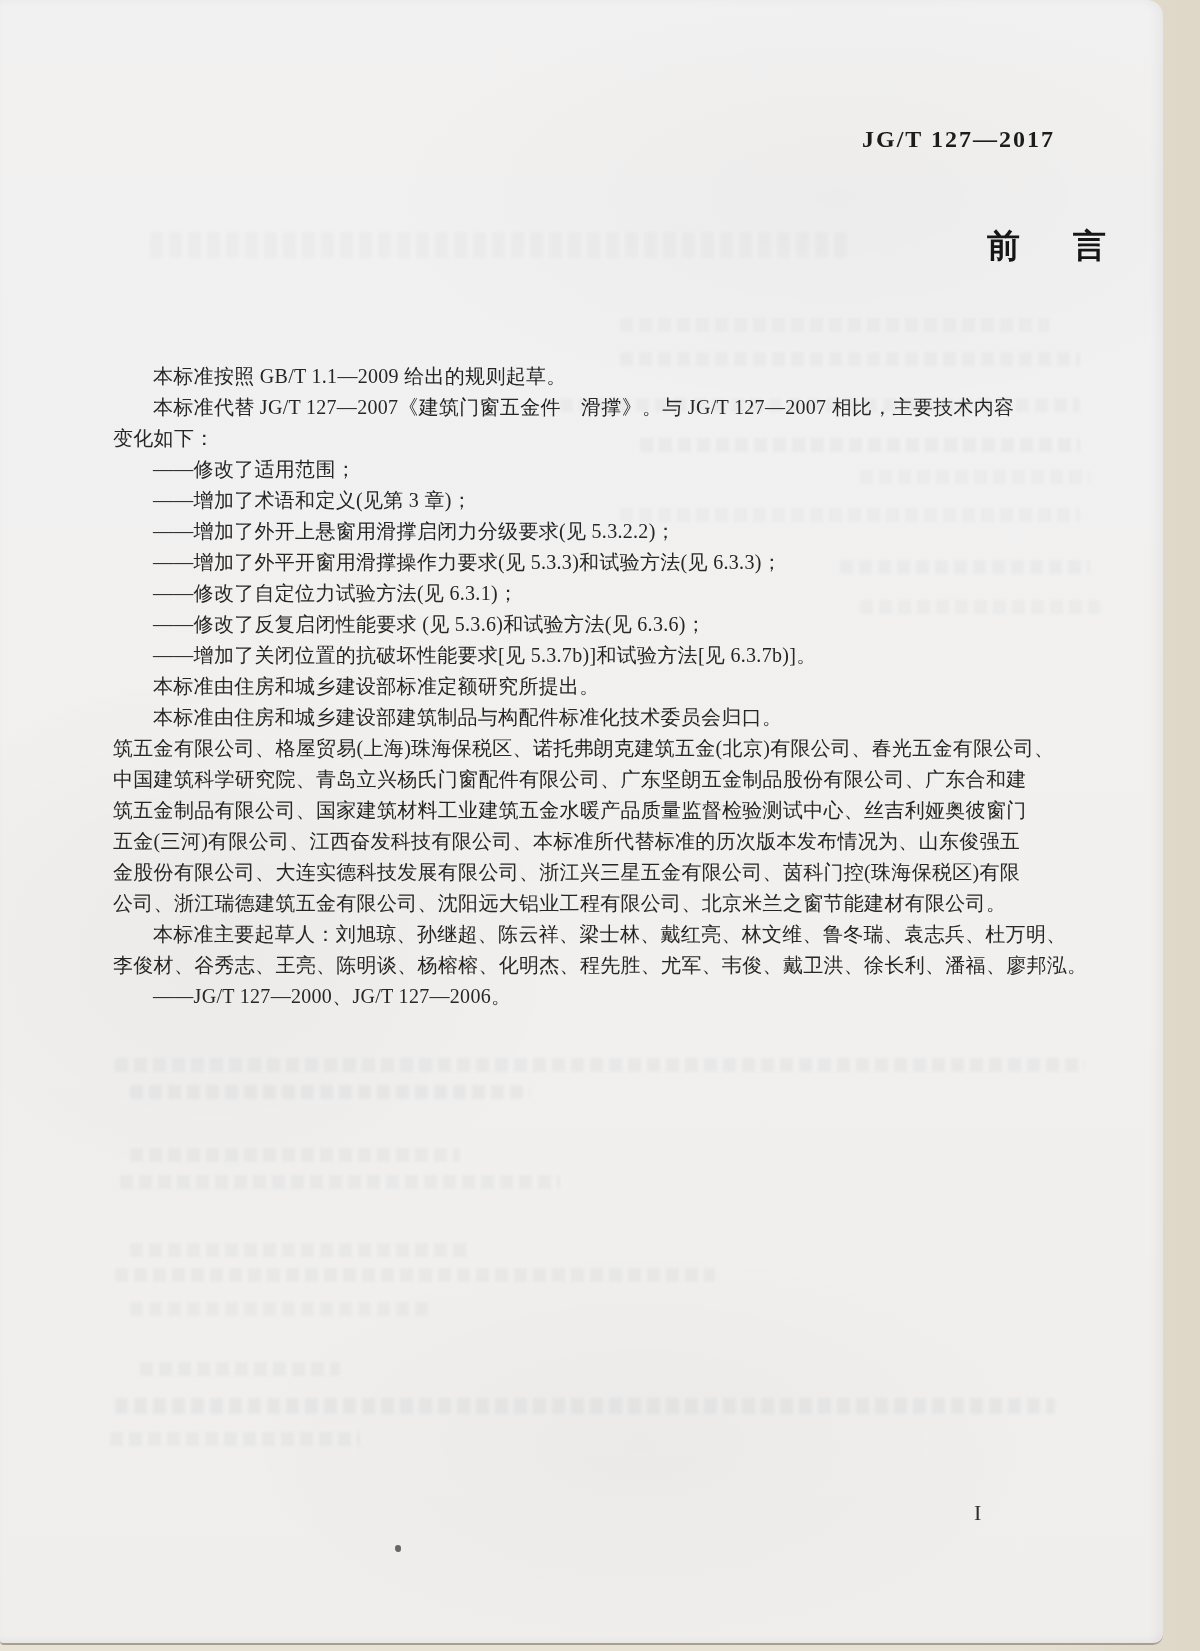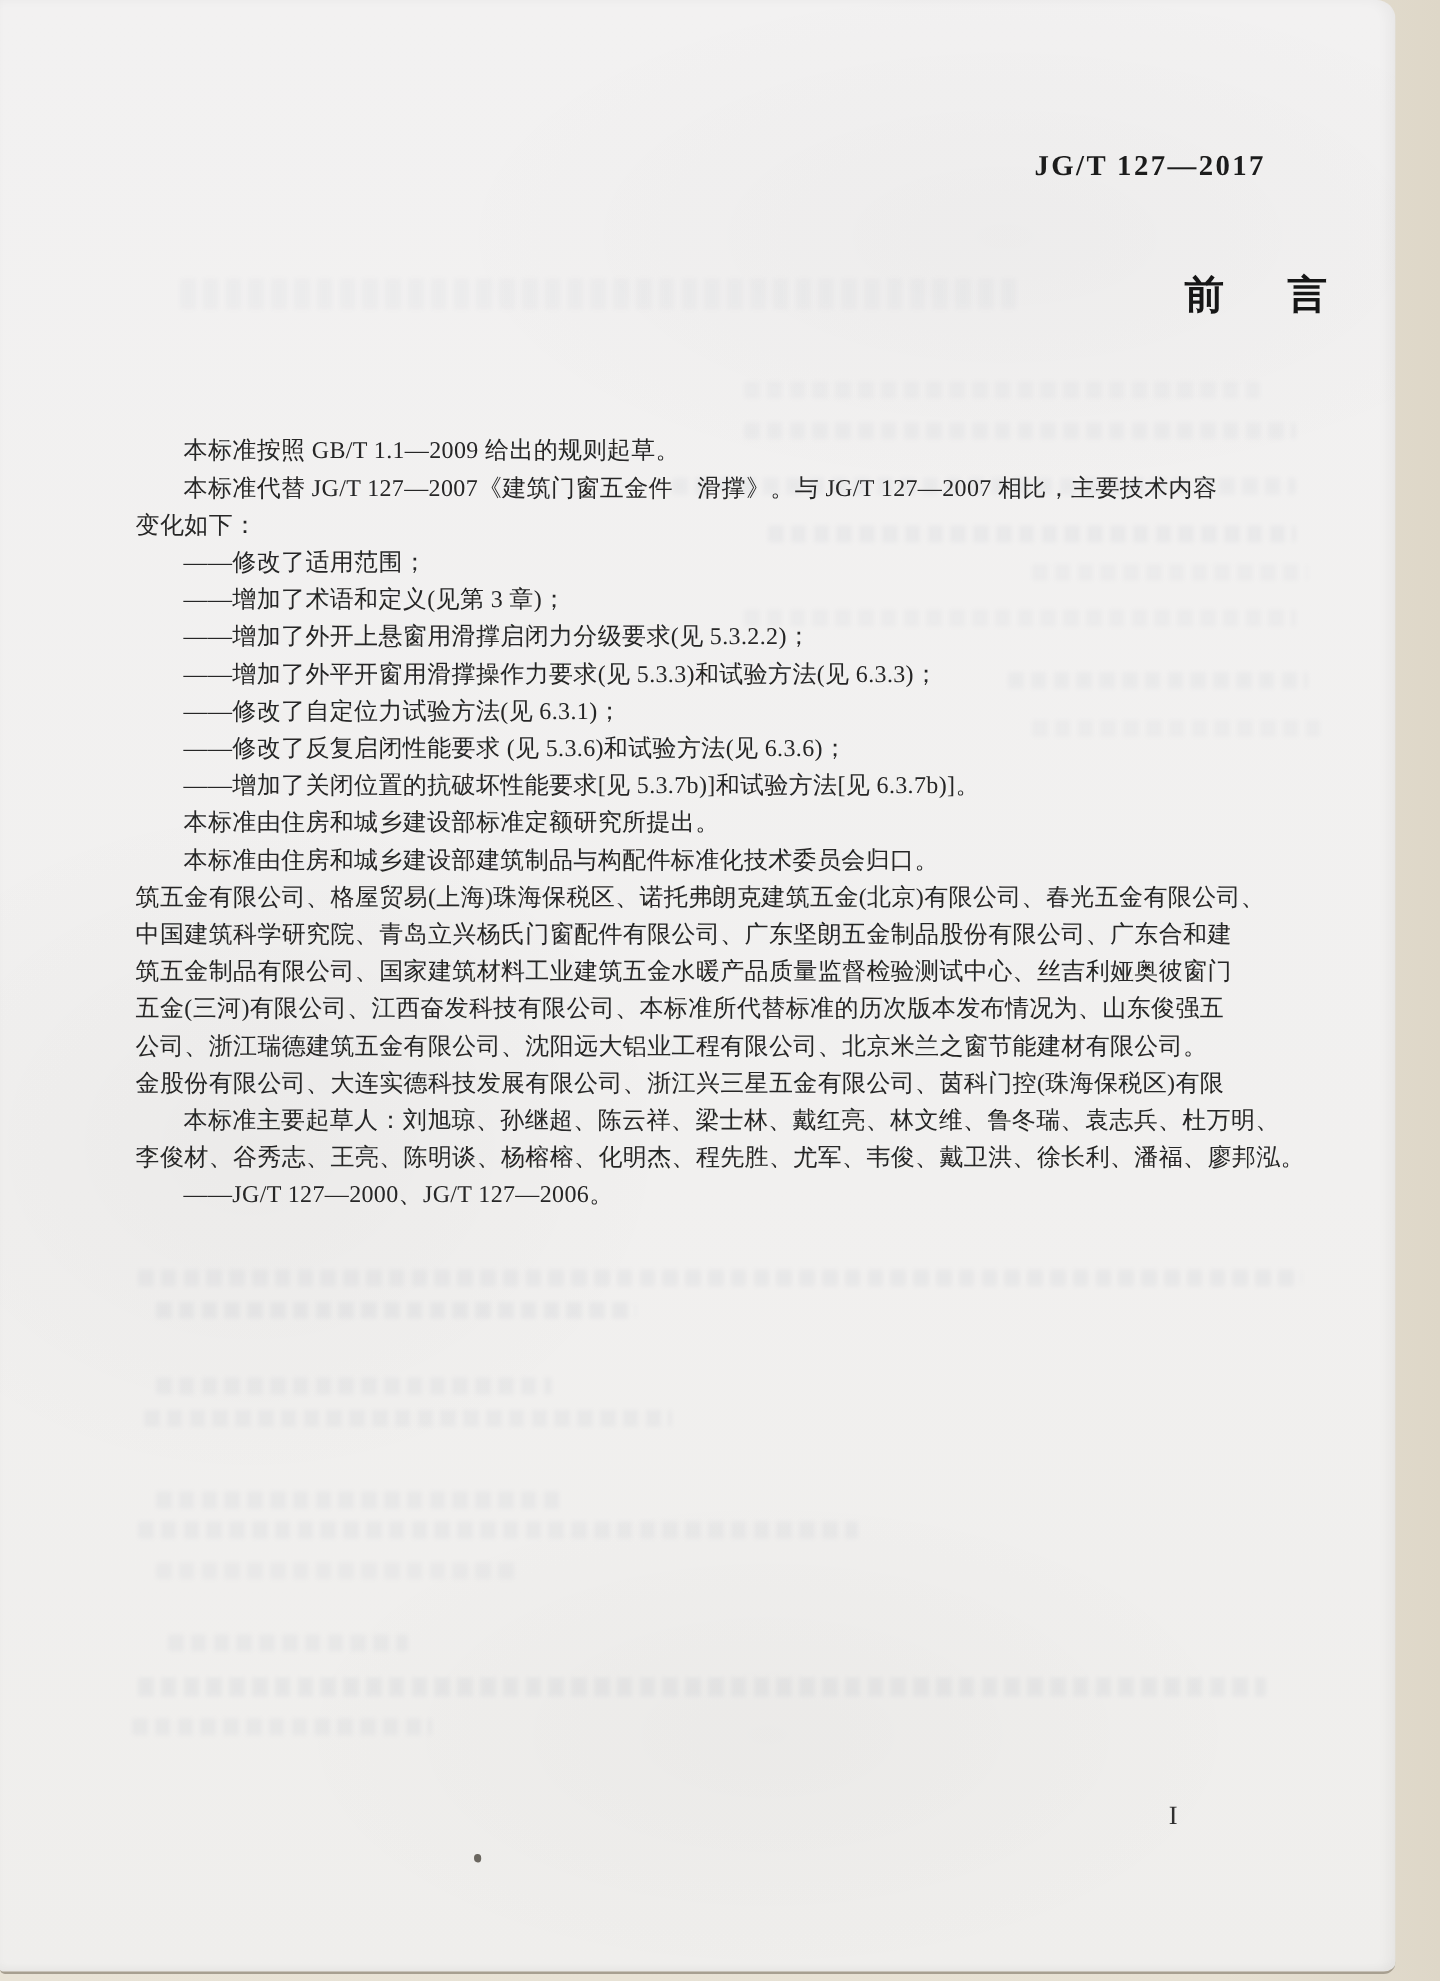--- a/index.html
+++ b/index.html
@@ -96,22 +96,22 @@
     <div class="ln ind">——增加了外平开窗用滑撑操作力要求(见 5.3.3)和试验方法(见 6.3.3)；</div>
     <div class="ln ind">——修改了自定位力试验方法(见 6.3.1)；</div>
     <div class="ln ind">——修改了反复启闭性能要求 (见 5.3.6)和试验方法(见 6.3.6)；</div>
     <div class="ln ind">——增加了关闭位置的抗破坏性能要求[见 5.3.7b)]和试验方法[见 6.3.7b)]。</div>
     <div class="ln ind">本标准由住房和城乡建设部标准定额研究所提出。</div>
     <div class="ln ind">本标准由住房和城乡建设部建筑制品与构配件标准化技术委员会归口。</div>
     <div class="ln">筑五金有限公司、格屋贸易(上海)珠海保税区、诺托弗朗克建筑五金(北京)有限公司、春光五金有限公司、</div>
     <div class="ln">中国建筑科学研究院、青岛立兴杨氏门窗配件有限公司、广东坚朗五金制品股份有限公司、广东合和建</div>
     <div class="ln">筑五金制品有限公司、国家建筑材料工业建筑五金水暖产品质量监督检验测试中心、丝吉利娅奥彼窗门</div>
     <div class="ln">五金(三河)有限公司、江西奋发科技有限公司、本标准所代替标准的历次版本发布情况为、山东俊强五</div>
+    <div class="ln">金股份有限公司、大连实德科技发展有限公司、浙江兴三星五金有限公司、茵科门控(珠海保税区)有限</div>
     <div class="ln">公司、浙江瑞德建筑五金有限公司、沈阳远大铝业工程有限公司、北京米兰之窗节能建材有限公司。</div>
-    <div class="ln">金股份有限公司、大连实德科技发展有限公司、浙江兴三星五金有限公司、茵科门控(珠海保税区)有限</div>
     <div class="ln ind">本标准主要起草人：刘旭琼、孙继超、陈云祥、梁士林、戴红亮、林文维、鲁冬瑞、袁志兵、杜万明、</div>
     <div class="ln">李俊材、谷秀志、王亮、陈明谈、杨榕榕、化明杰、程先胜、尤军、韦俊、戴卫洪、徐长利、潘福、廖邦泓。</div>
     <div class="ln ind">——JG/T 127—2000、JG/T 127—2006。</div>
   </div>
 
   <div class="speck"></div>
 
   <div class="page-num">I</div>
 
 </div>

